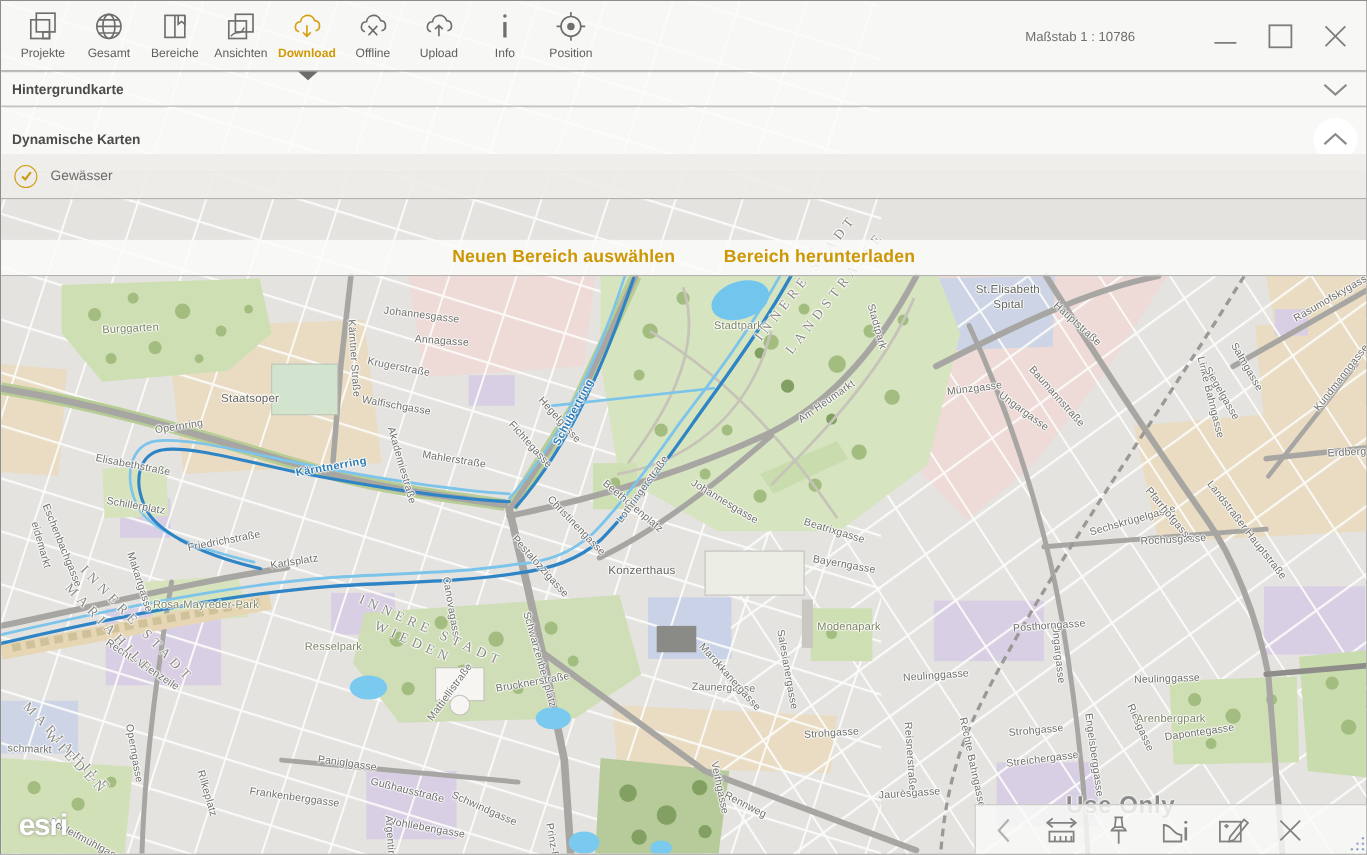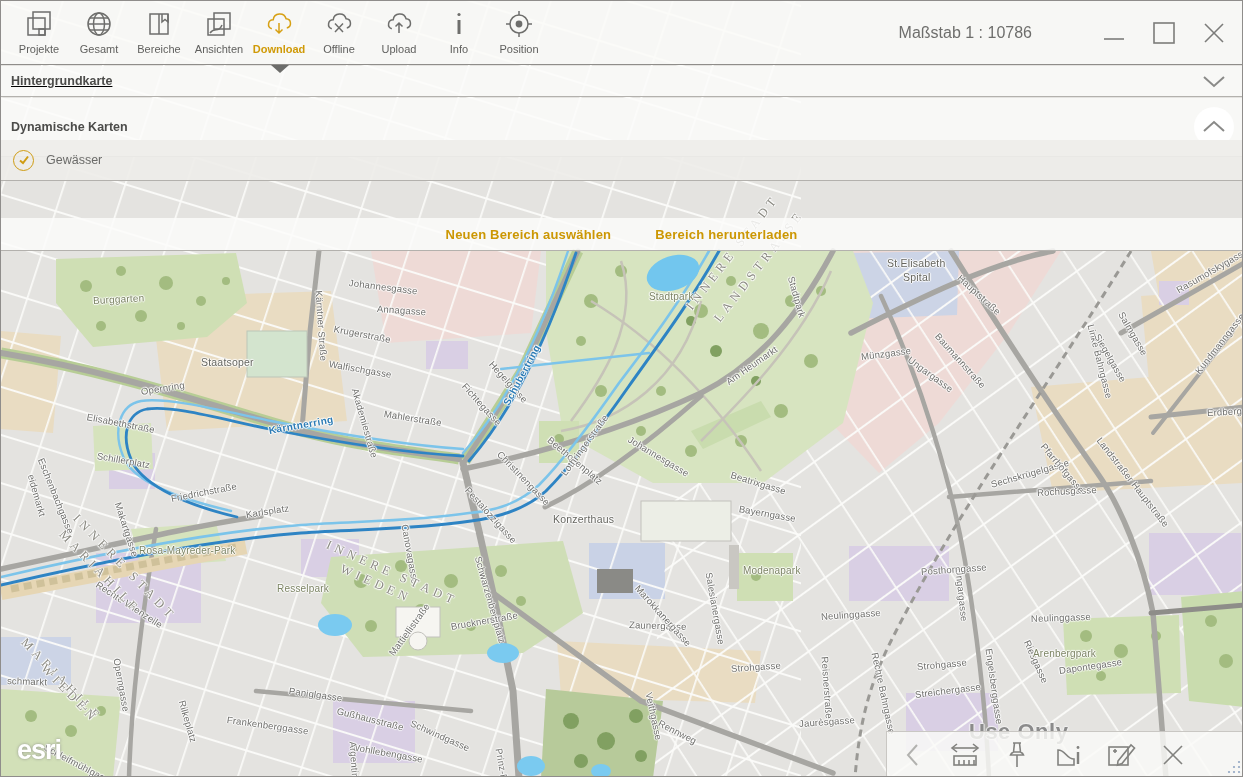--- a/index.html
+++ b/index.html
@@ -26,44 +26,44 @@
   .topbar{position:absolute;left:0;top:0;width:100%;height:64px;z-index:6;
       background:rgba(250,250,248,.86);border-bottom:1px solid #8f8d8a;display:flex;align-items:center;}
   .tools{display:flex;align-items:flex-start;height:100%;padding-left:8px;}
   .tool{width:60px;height:100%;display:flex;flex-direction:column;align-items:center;justify-content:flex-start;
       padding-top:7px;cursor:pointer;}
   .tool svg{width:32px;height:32px;stroke:#6e6e6c;fill:none;stroke-width:1.5;}
   .tool .tlabel{font-size:11px;color:#5f5f5d;margin-top:3px;}
   .tool.active svg{stroke:#d7a013;}
   .tool.active .tlabel{color:#d09a07;font-weight:bold;}
   .topbar-right{margin-left:auto;display:flex;align-items:center;padding-right:14px;}
-  .scale{font-size:16px;color:#6e6e6c;margin-right:46px;}
+  .scale{font-size:12px;color:#6e6e6c;margin-right:46px;}
   .winbtn{margin-left:22px;cursor:pointer;display:flex;align-items:center;justify-content:center;width:28px;height:28px;}
   .winbtn svg{stroke:#7c7c7a;stroke-width:1.6;fill:none;}
   .notch{position:absolute;top:64px;left:270px;width:0;height:0;z-index:7;
       border-left:9px solid transparent;border-right:9px solid transparent;border-top:8px solid #6c6c6a;}
 
   
   .row{position:absolute;left:0;width:100%;z-index:5;display:flex;align-items:center;
       background:rgba(252,252,250,.84);border-bottom:1px solid #b3b1ad;}
   .row .rtitle{font-size:12.5px;font-weight:bold;color:#4c4c4a;padding-left:10px;}
   .row .chev{margin-left:auto;margin-right:14px;position:relative;display:flex;align-items:center;justify-content:center;}
   .chev svg{stroke:#8a8a88;stroke-width:2;fill:none;}
   .chev.circled::before{content:"";position:absolute;width:40px;height:40px;border-radius:50%;
       background:rgba(255,255,255,.92);z-index:-1;}
-  .row-hinter{top:65px;height:31px;text-decoration:underline;}
+  .row-hinter{top:65px;height:31px;}
   .row-dynamic{top:97px;height:59px;}
   .row-layer{top:139px;height:41px;background:rgba(238,237,233,.92);}
   .row-edit{top:181px;height:35px;}
   .row-actions{top:217px;height:33px;background:rgba(252,252,250,.84);justify-content:center;gap:44px;}
   .layer-check{width:21px;height:21px;border:1.6px solid #cf9c13;border-radius:50%;margin-left:12px;
       display:flex;align-items:center;justify-content:center;}
   .layer-check svg{stroke:#cf9c13;stroke-width:2;fill:none;width:12px;height:12px;}
   .layer-name{font-size:12.5px;color:#6b6b69;margin-left:12px;}
-  .action-link{font-size:13px;font-weight:bold;color:#cc9703;cursor:pointer;letter-spacing:.2px;}
+  .action-link{font-size:16px;font-weight:bold;color:#cc9703;cursor:pointer;letter-spacing:.2px;}
 
   
   .map-toolbar{position:absolute;left:885px;top:730px;width:358px;height:47px;z-index:6;
       background:rgba(250,250,248,.82);border:1px solid #c9c7c3;border-right:none;display:flex;align-items:center;}
   .mbtn{width:52px;height:100%;display:flex;align-items:center;justify-content:center;cursor:pointer;}
   .mbtn svg{stroke:#82827f;stroke-width:1.6;fill:none;}
   .mbtn.light svg{stroke:#b2b2af;}
   .grip{position:absolute;right:2px;bottom:2px;width:16px;height:16px;}
 </style>
 </head>

